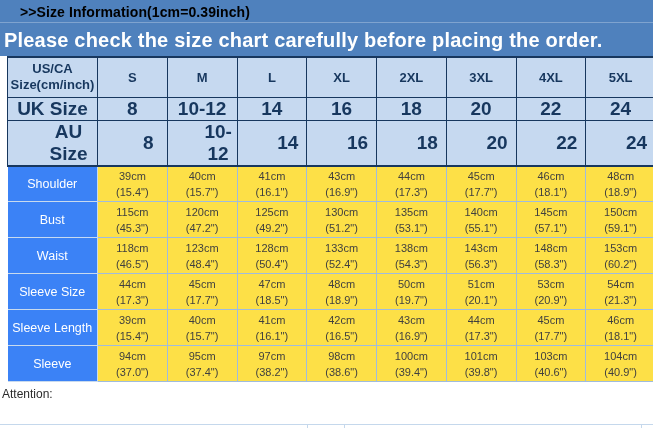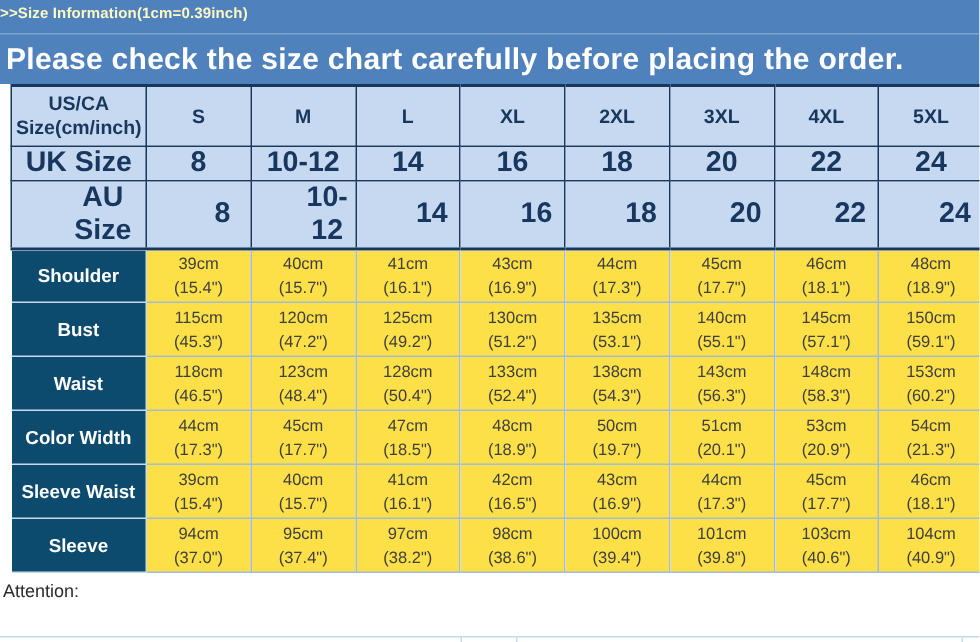--- a/index.html
+++ b/index.html
@@ -15,24 +15,24 @@
     overflow: hidden;
   }
   
   .banner {
     width: 653px;
     height: 56px;
     background: #4f81bd;
   }
   .banner .title {
     height: 23px;
-    padding: 4px 0 0 0;
-    font-size: 10px;
+    padding: 4px 0 0 20px;
+    font-size: 14px;
     font-weight: bold;
-    color: #fef9c3;
+    color: #000000;
     border-bottom: 1px solid #7fa3cf;
     letter-spacing: 0.1px;
   }
   .banner .subtitle {
     padding: 6px 0 0 4px;
     font-size: 20px;
     font-weight: bold;
     color: #ffffff;
     letter-spacing: 0.2px;
   }
@@ -55,24 +55,24 @@
     font-weight: bold;
     border: 1px solid #17375e;
   }
   .hdr-row td { height: 40px; font-size: 13px; border-top: 2px solid #17375e; }
   .hdr-row td .corner-line { line-height: 16px; }
   .conv-row td { height: 18px; font-size: 19px; }
   .conv-row.last td { border-bottom: 2px solid #17375e; padding-left: 32px; }
   
   .meas-row td { height: 36px; }
   .meas-row td.row-label {
-    background: #0c4a6e;
+    background: #3b82f6;
     color: #ffffff;
     font-size: 12.5px;
-    font-weight: bold;
+    font-weight: normal;
     border: 1px solid #c8daee;
     border-left: none;
   }
   .meas-row td.data-cell {
     background: #fde047;
     color: #3f3f3f;
     font-size: 11px;
     border: 1px solid #9fbcdd;
   }
   .meas-row td.data-cell div { line-height: 16px; }
@@ -316,21 +316,21 @@
             <div>148cm</div>
             <div>(58.3")</div>
           </td>
           <td class="data-cell">
             <div>153cm</div>
             <div>(60.2")</div>
           </td>
         </tr>
         <tr class="meas-row">
           <td class="row-label">
-            <div>Color Width</div>
+            <div>Sleeve Size</div>
           </td>
           <td class="data-cell">
             <div>44cm</div>
             <div>(17.3")</div>
           </td>
           <td class="data-cell">
             <div>45cm</div>
             <div>(17.7")</div>
           </td>
           <td class="data-cell">
@@ -353,21 +353,21 @@
             <div>53cm</div>
             <div>(20.9")</div>
           </td>
           <td class="data-cell">
             <div>54cm</div>
             <div>(21.3")</div>
           </td>
         </tr>
         <tr class="meas-row">
           <td class="row-label">
-            <div>Sleeve Waist</div>
+            <div>Sleeve Length</div>
           </td>
           <td class="data-cell">
             <div>39cm</div>
             <div>(15.4")</div>
           </td>
           <td class="data-cell">
             <div>40cm</div>
             <div>(15.7")</div>
           </td>
           <td class="data-cell">

